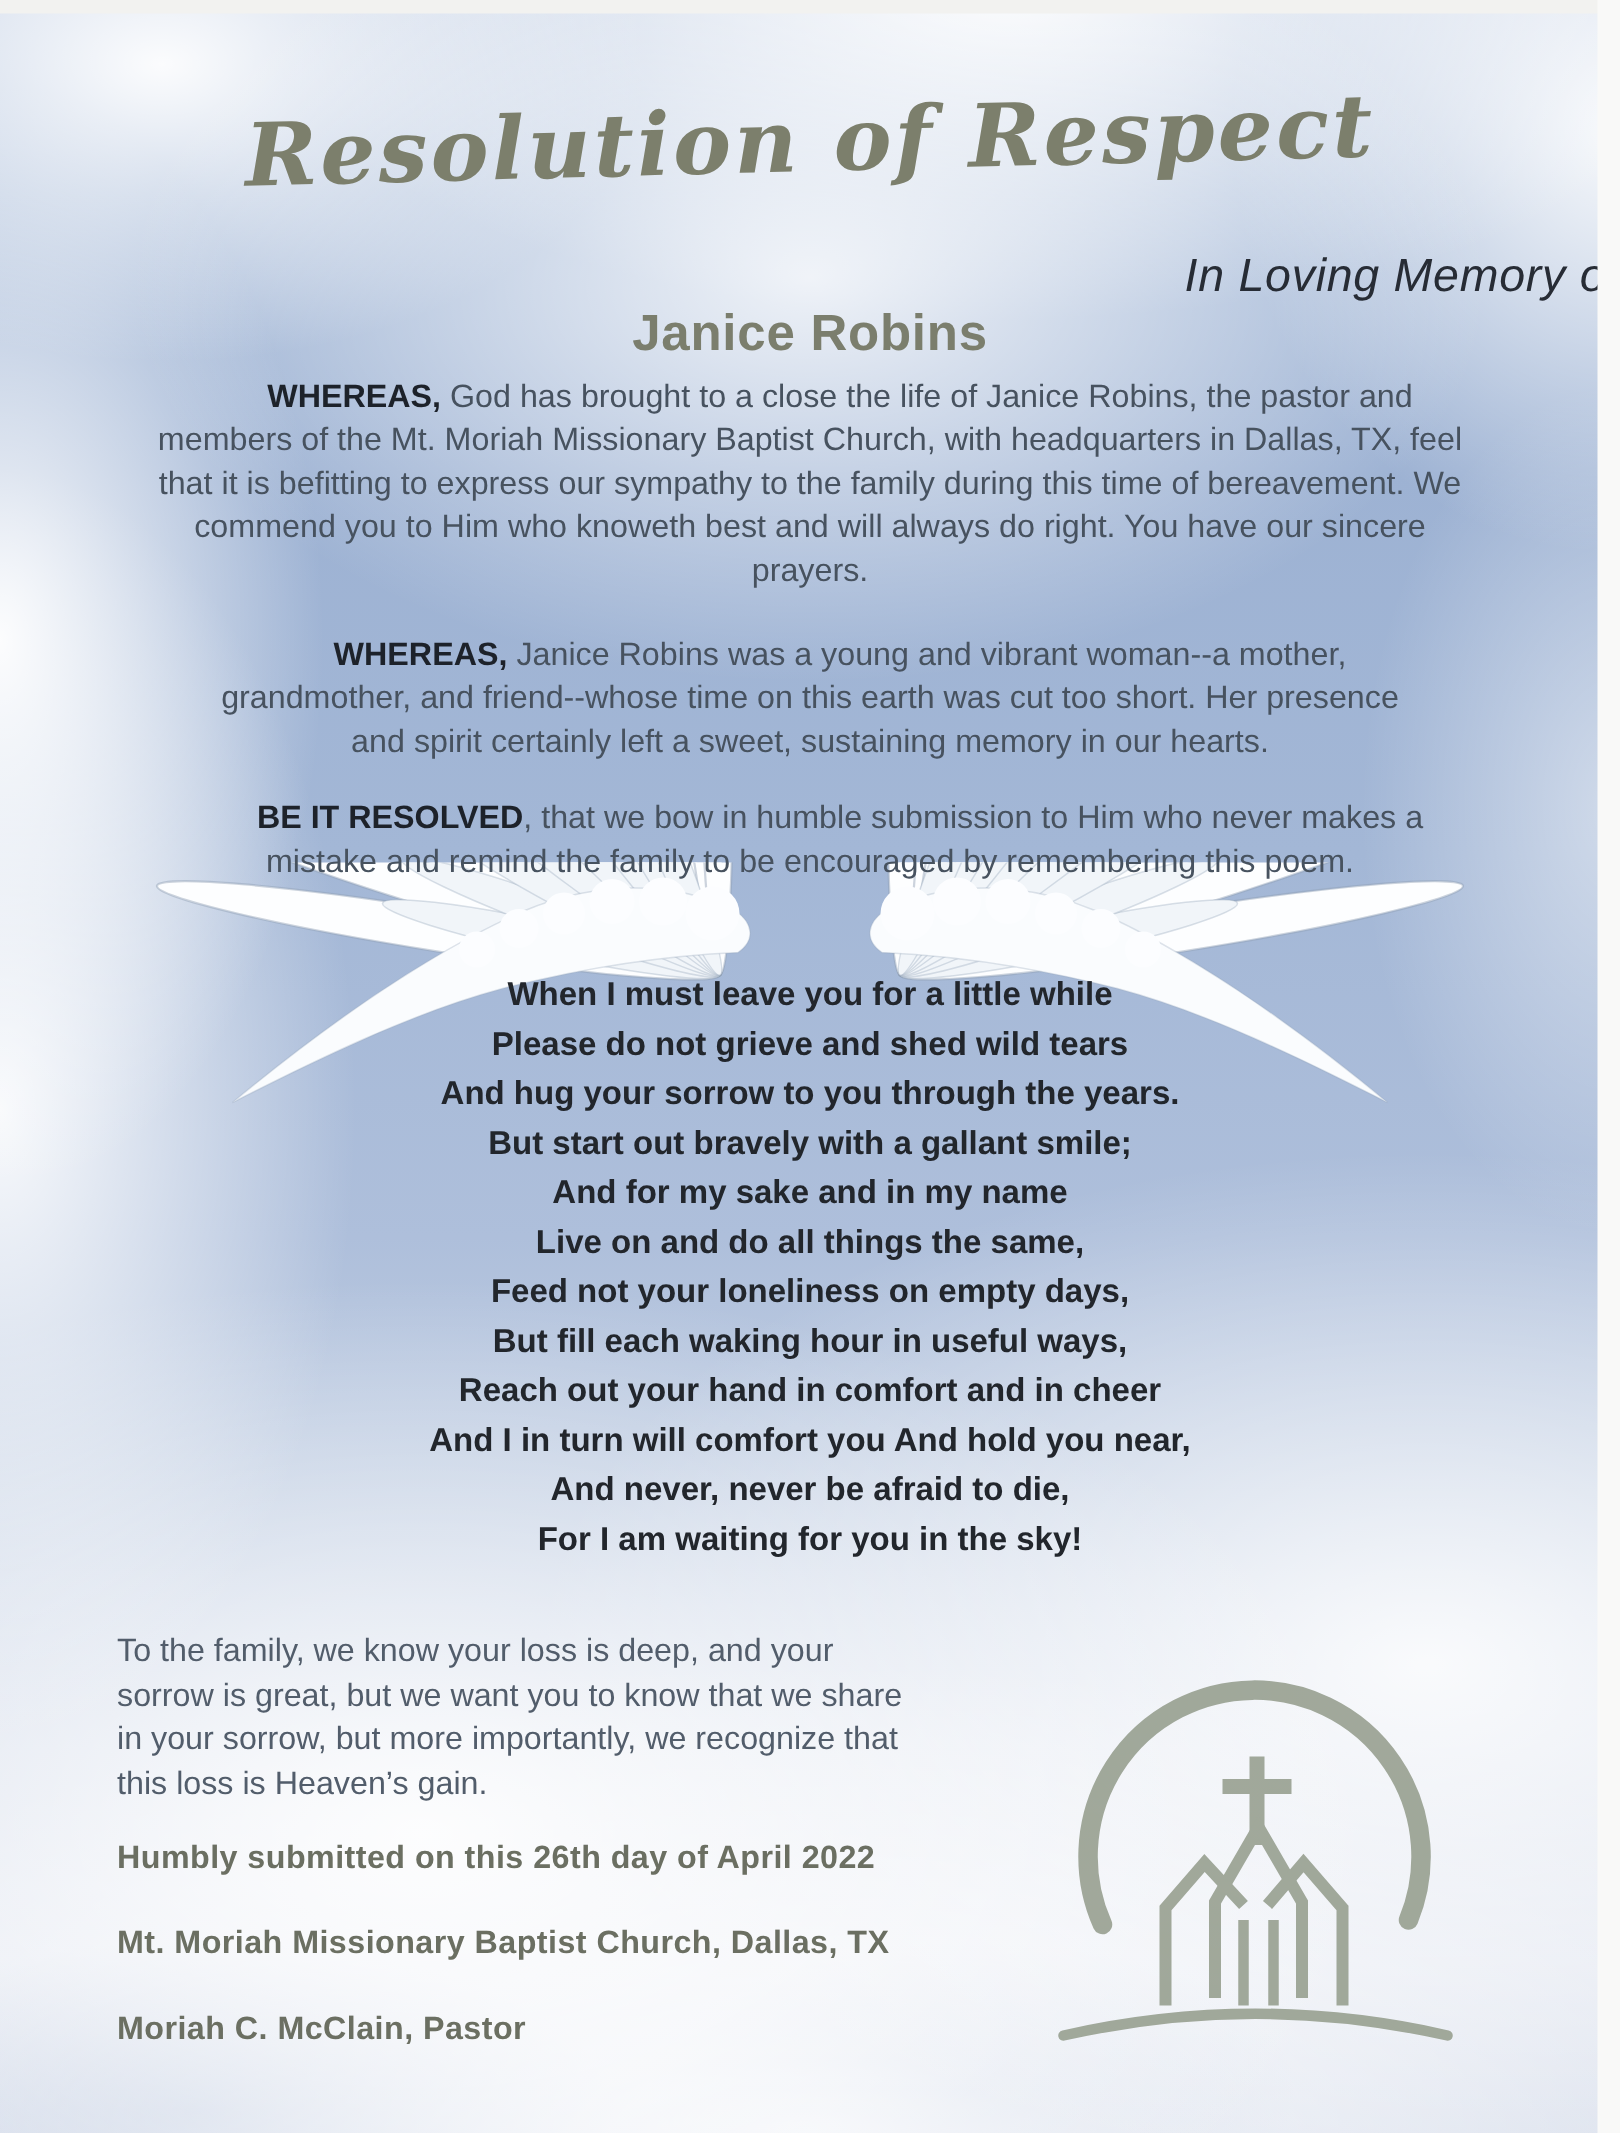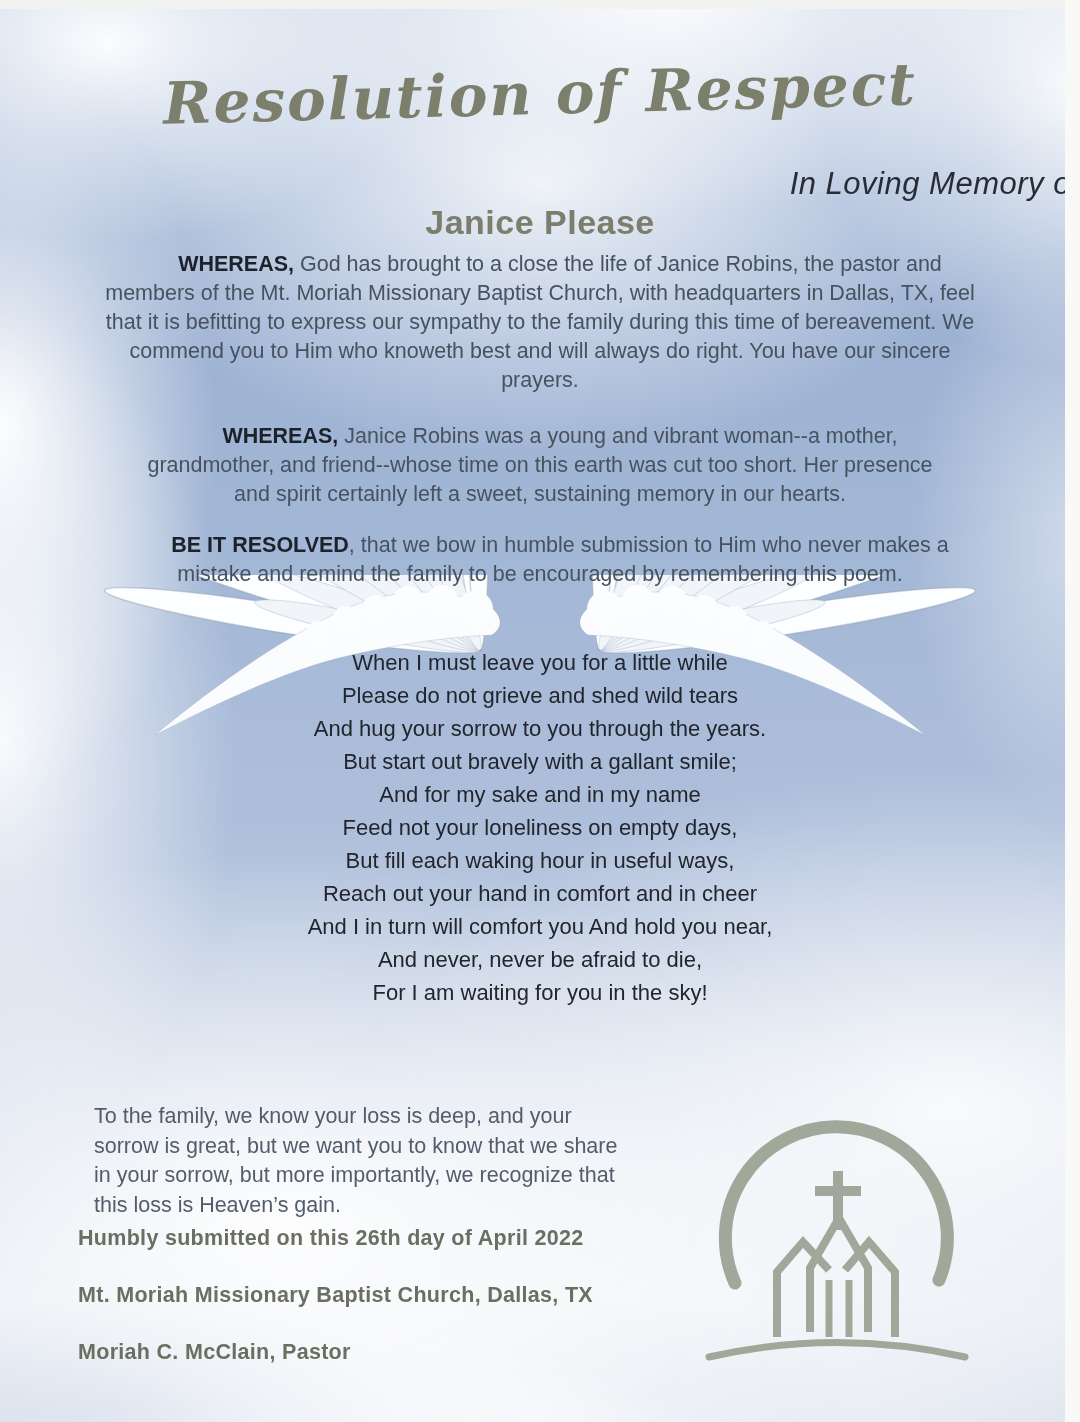--- a/index.html
+++ b/index.html
@@ -44,24 +44,24 @@
   .para{
     position:absolute;left:50%;transform:translateX(-50%);margin:0;
     text-align:center;font-size:21.5px;line-height:29px;color:#47525f;
   }
   .p1{top:250px;width:884px;}
   .p2{top:422px;width:812px;}
   .p3{top:531px;width:872px;}
   .lead{font-weight:bold;color:#1d222a;margin-left:40px;}
   .poem{
     position:absolute;top:646px;left:0;right:0;text-align:center;
-    font-weight:normal;font-size:22px;line-height:33px;color:#22262c;
+    font-weight:bold;font-size:22px;line-height:33px;color:#22262c;
   }
   .closing{
-    position:absolute;top:1086px;left:78px;width:545px;margin:16px;
+    position:absolute;top:1086px;left:78px;width:545px;margin:0;
     font-size:21.5px;line-height:29.5px;color:#525d6b;
   }
   .sig{
     position:absolute;left:78px;font-weight:bold;
     font-size:21.5px;color:#6b6f62;letter-spacing:.3px;
   }
   .sig1{top:1226px;}
   .sig2{top:1283px;}
   .sig3{top:1340px;}
 
@@ -135,34 +135,35 @@
         <path d="M 127 162 V 219"></path>
         <path d="M 147 162 V 219"></path>
       </g>
       <path stroke-width="7" stroke-linecap="round" d="M 7 239 Q 135 210 263 239"></path>
     </g>
   </svg>
 
   <div class="content">
     <h1 class="title">Resolution of Respect</h1>
     <div class="memory">In Loving Memory of</div>
-    <div class="name">Janice Please</div>
+    <div class="name">Janice Robins</div>
 
     <p class="para p1"><span class="lead">WHEREAS,</span><span> God has brought to a close the life of Janice Robins, the pastor and members of the Mt. Moriah Missionary Baptist Church, with headquarters in Dallas, TX,  feel that it is befitting to express our sympathy to the family during this time of bereavement. We commend you to Him who knoweth best and will always do right. You have our sincere prayers.</span></p>
 
     <p class="para p2"><span class="lead">WHEREAS,</span><span>  Janice Robins was a young and vibrant woman--a mother, grandmother,  and friend--whose time on this earth was cut too short.  Her presence and spirit certainly left a sweet, sustaining memory in our hearts.</span></p>
 
     <p class="para p3"><span class="lead">BE IT RESOLVED</span><span>, that we bow in humble submission to Him who never makes a mistake and remind the family to be encouraged by remembering this poem.</span></p>
 
     <div class="poem">
       <div class="poem-line">When I must leave you for a little while</div>
       <div class="poem-line">Please do not grieve and shed wild tears</div>
       <div class="poem-line">And hug your sorrow to you through the years.</div>
       <div class="poem-line">But start out bravely with a gallant smile;</div>
       <div class="poem-line">And for my sake and in my name</div>
+      <div class="poem-line">Live on and do all things the same,</div>
       <div class="poem-line">Feed not your loneliness on empty days,</div>
       <div class="poem-line">But fill each waking hour in useful ways,</div>
       <div class="poem-line">Reach out your hand in comfort and in cheer</div>
       <div class="poem-line">And I in turn will comfort you And hold you near,</div>
       <div class="poem-line">And never, never be afraid to die,</div>
       <div class="poem-line">For I am waiting for you in the sky!</div>
     </div>
 
     <p class="closing">To the family, we know your loss is deep, and your sorrow is great, but we want you to know that we share in your sorrow, but more importantly, we recognize that this loss is Heaven’s gain.</p>
 

